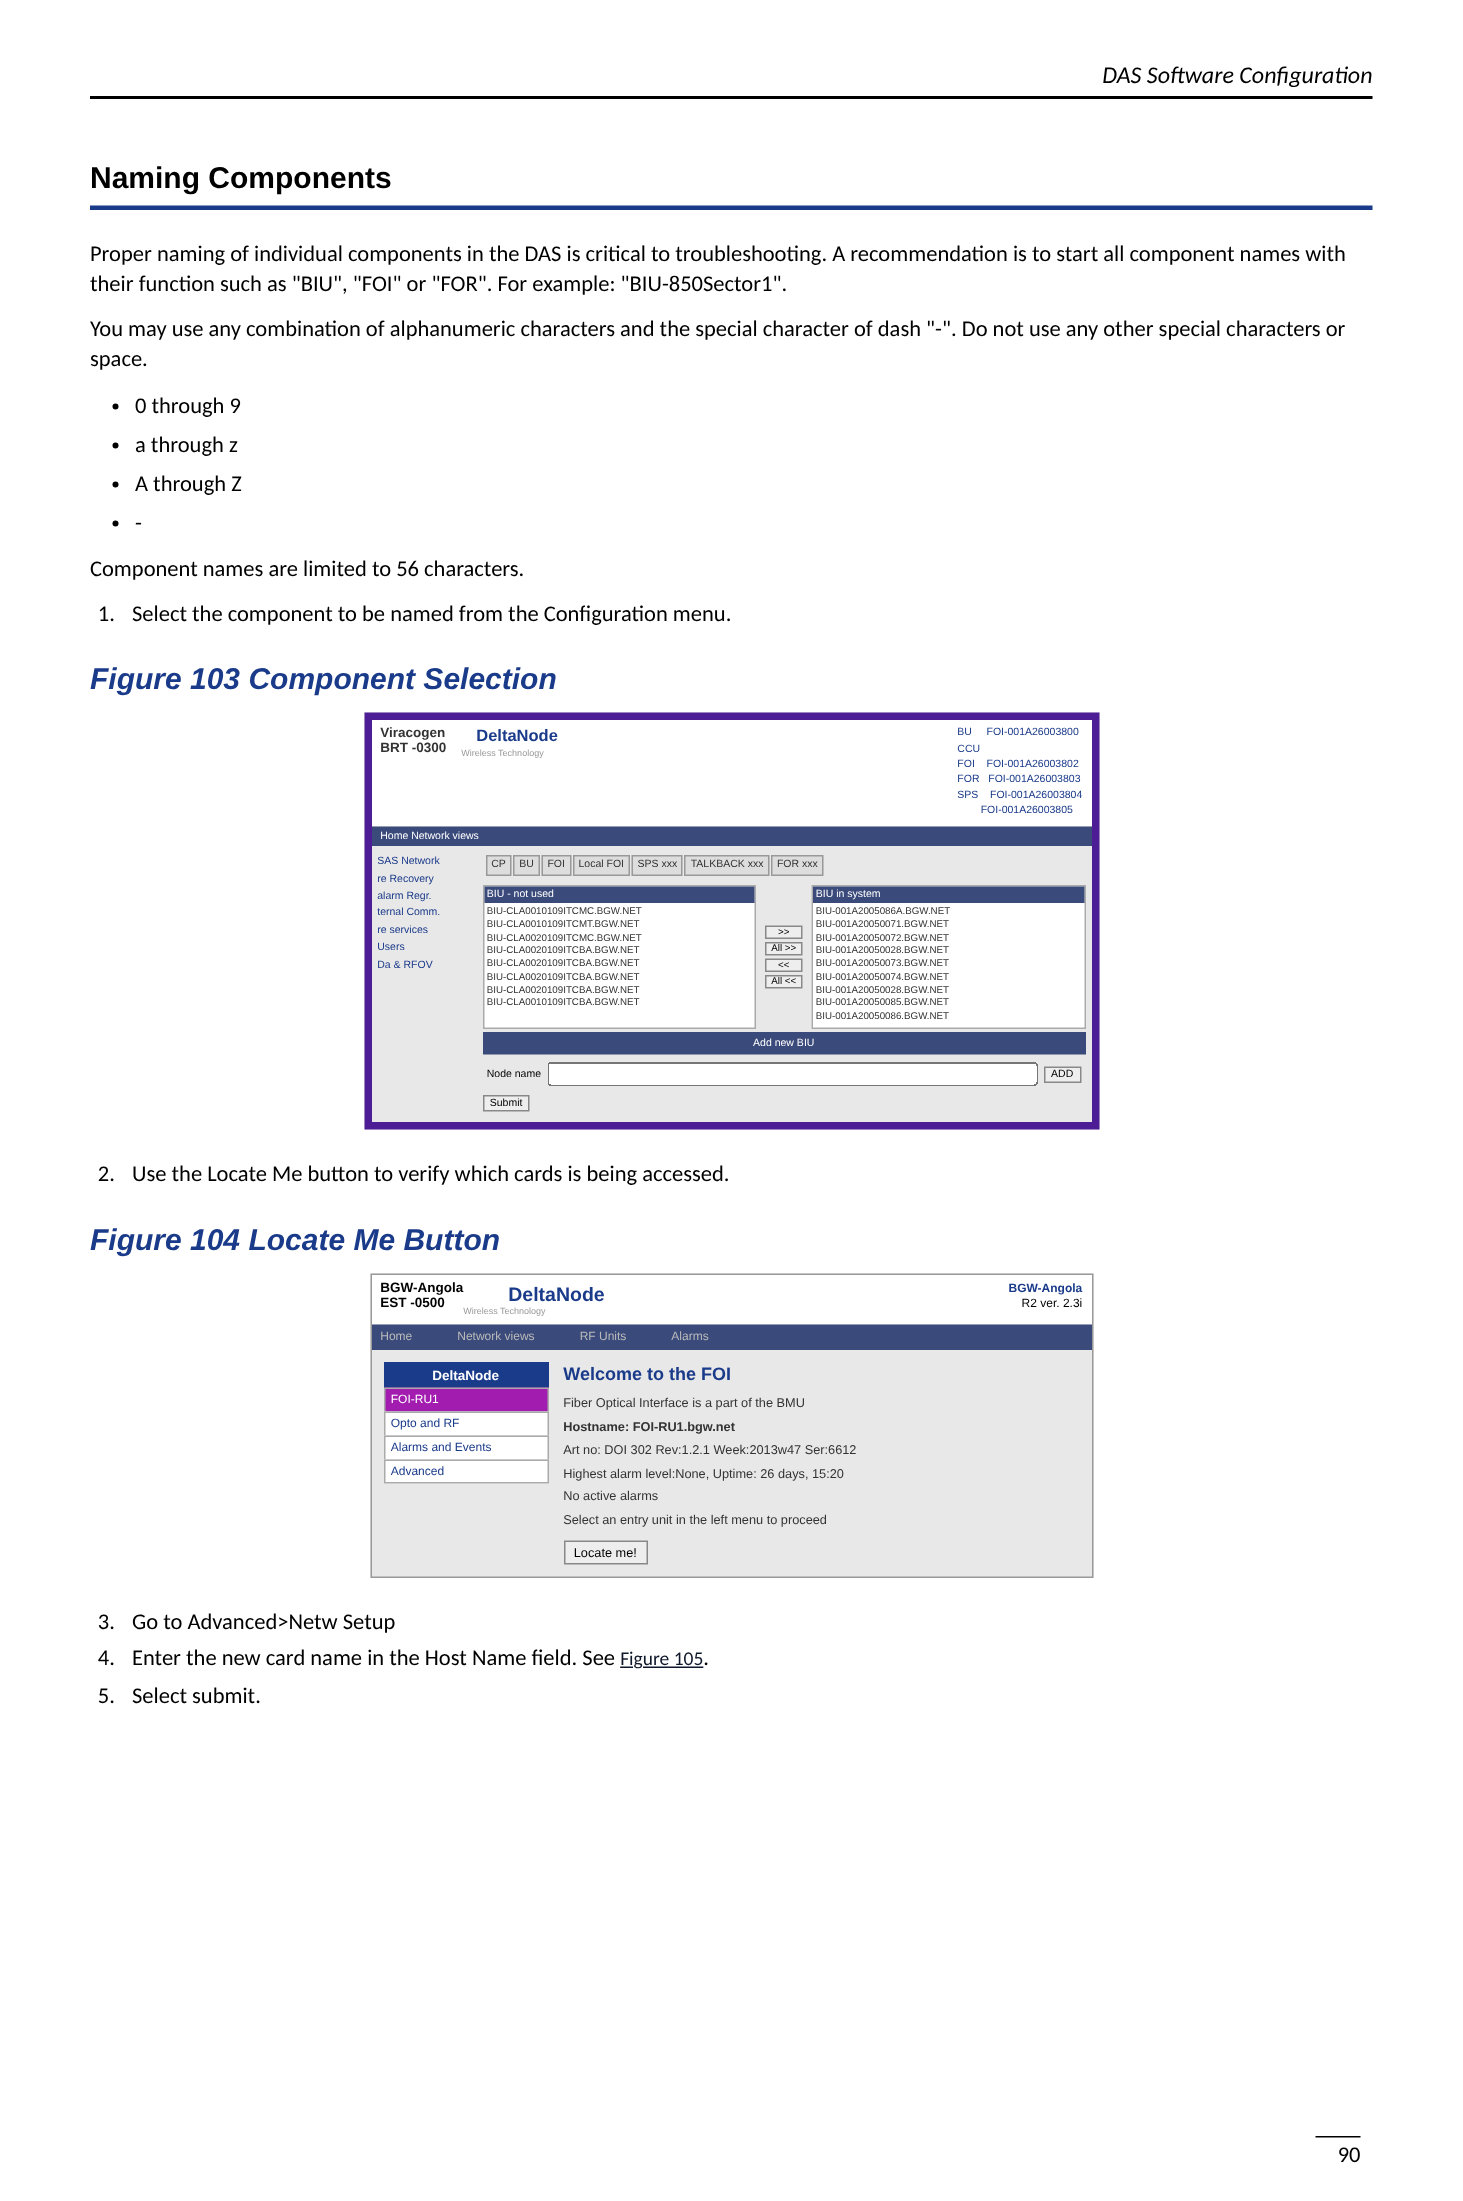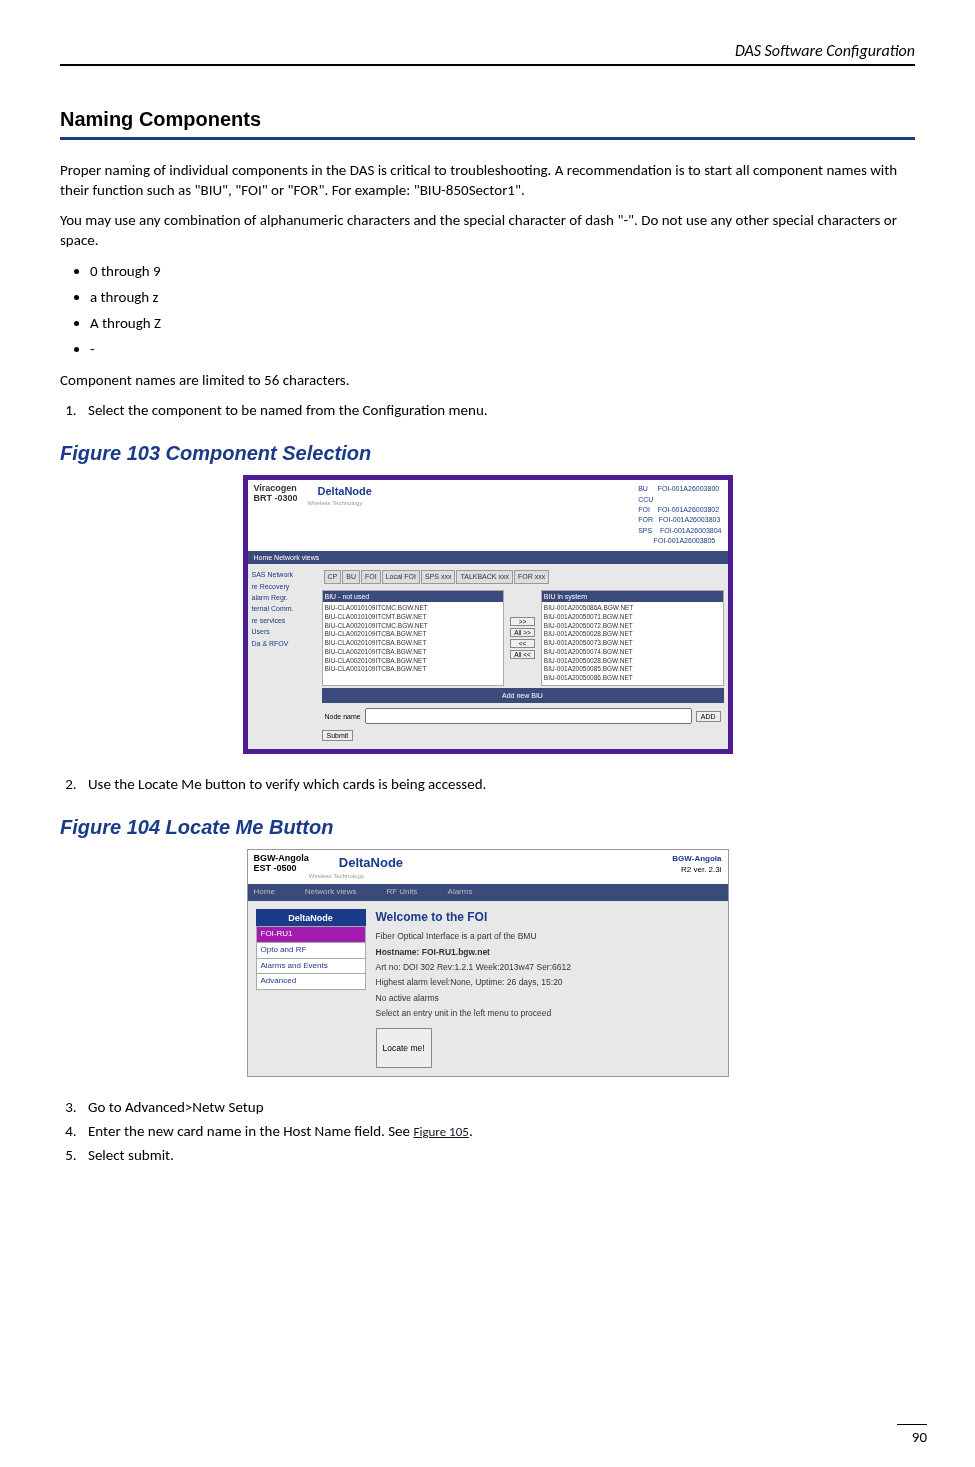--- a/index.html
+++ b/index.html
@@ -42,21 +42,21 @@
     margin: 20px 0 8px 0;
   }
   .fig-link {
     color: #0f172a;
     text-decoration: underline;
     font-size: 13px;
   }
   .page-num {
     position: absolute;
     bottom: 20px;
-    right: 48px;
+    right: 68px;
     font-size: 15px;
     border-top: 1px solid #000;
     padding-top: 2px;
     width: 30px;
     text-align: right;
   }
 
   
   .fig103 {
     width: 480px; margin: 0 auto 20px auto; border: 5px solid #4c1d95;
@@ -101,21 +101,21 @@
   .fig104 .menubar { background:#3a4a7a; color:#bbb; font-size:8px; padding:3px 6px;}
   .fig104 .menubar span { margin-right:30px;}
   .fig104 .body { display:flex; padding:8px; gap:10px;}
   .fig104 .side { width:110px;}
   .fig104 .side .logo2 { background:#1a3a8a; color:#fff; font-size:9px; font-weight:bold; padding:3px; text-align:center;}
   .fig104 .side .item { background:#fff; border:1px solid #aaa; color:#1a3a8a; padding:2px 4px; font-size:8px; margin-top:-1px;}
   .fig104 .side .item.sel { background:#a21caf; color:#fff;}
   .fig104 .content { flex:1; font-size:8.5px; color:#333;}
   .fig104 .content .welcome { font-weight:bold; font-size:12px; color:#1a3a8a; margin-bottom:6px;}
   .fig104 .content p { margin:4px 0;}
-  .fig104 .locbtn { border:1px solid #888; background:#eee; padding:14px 6px; font-size:8.5px; margin-top:4px;}
+  .fig104 .locbtn { border:1px solid #888; background:#eee; padding:2px 6px; font-size:8.5px; margin-top:4px;}
 </style>
 </head>
 <body>
 
 <div class="header-right">DAS Software Configuration</div>
 
 <div class="section-title">Naming Components</div>
 
 <p class="para">Proper naming of individual components in the DAS is critical to troubleshooting.  A recommendation is to start all component names with their function such as "BIU", "FOI" or "FOR".  For example: "BIU-850Sector1".</p>
 <p class="para">You may use any combination of alphanumeric characters and the special character of dash "-".  Do not use any other special characters or space.</p>

